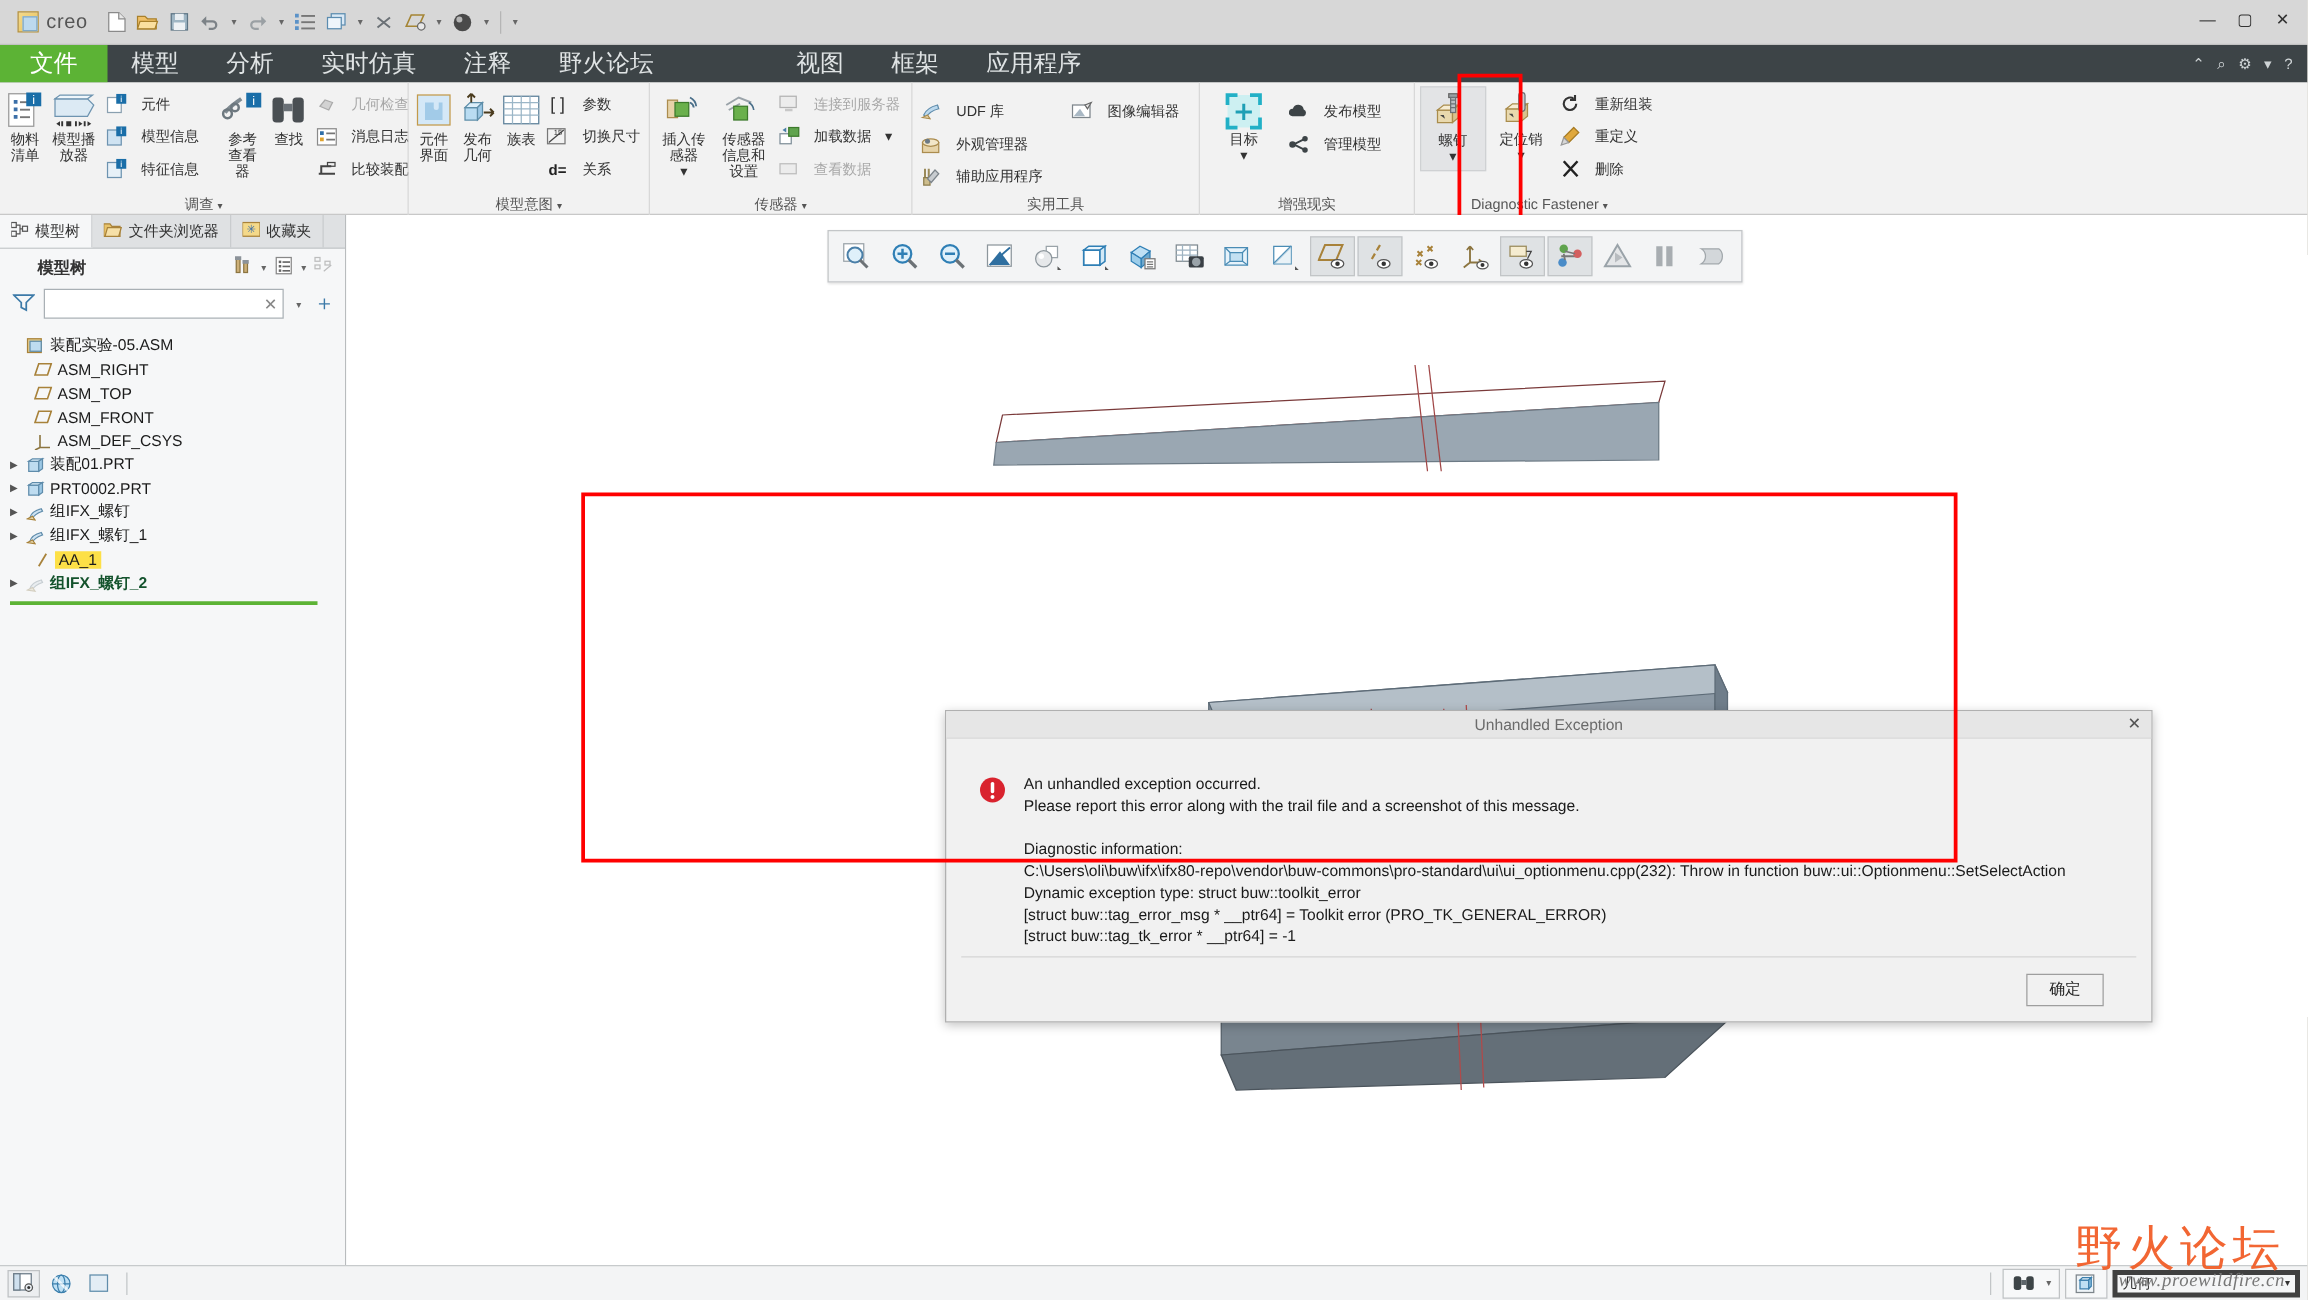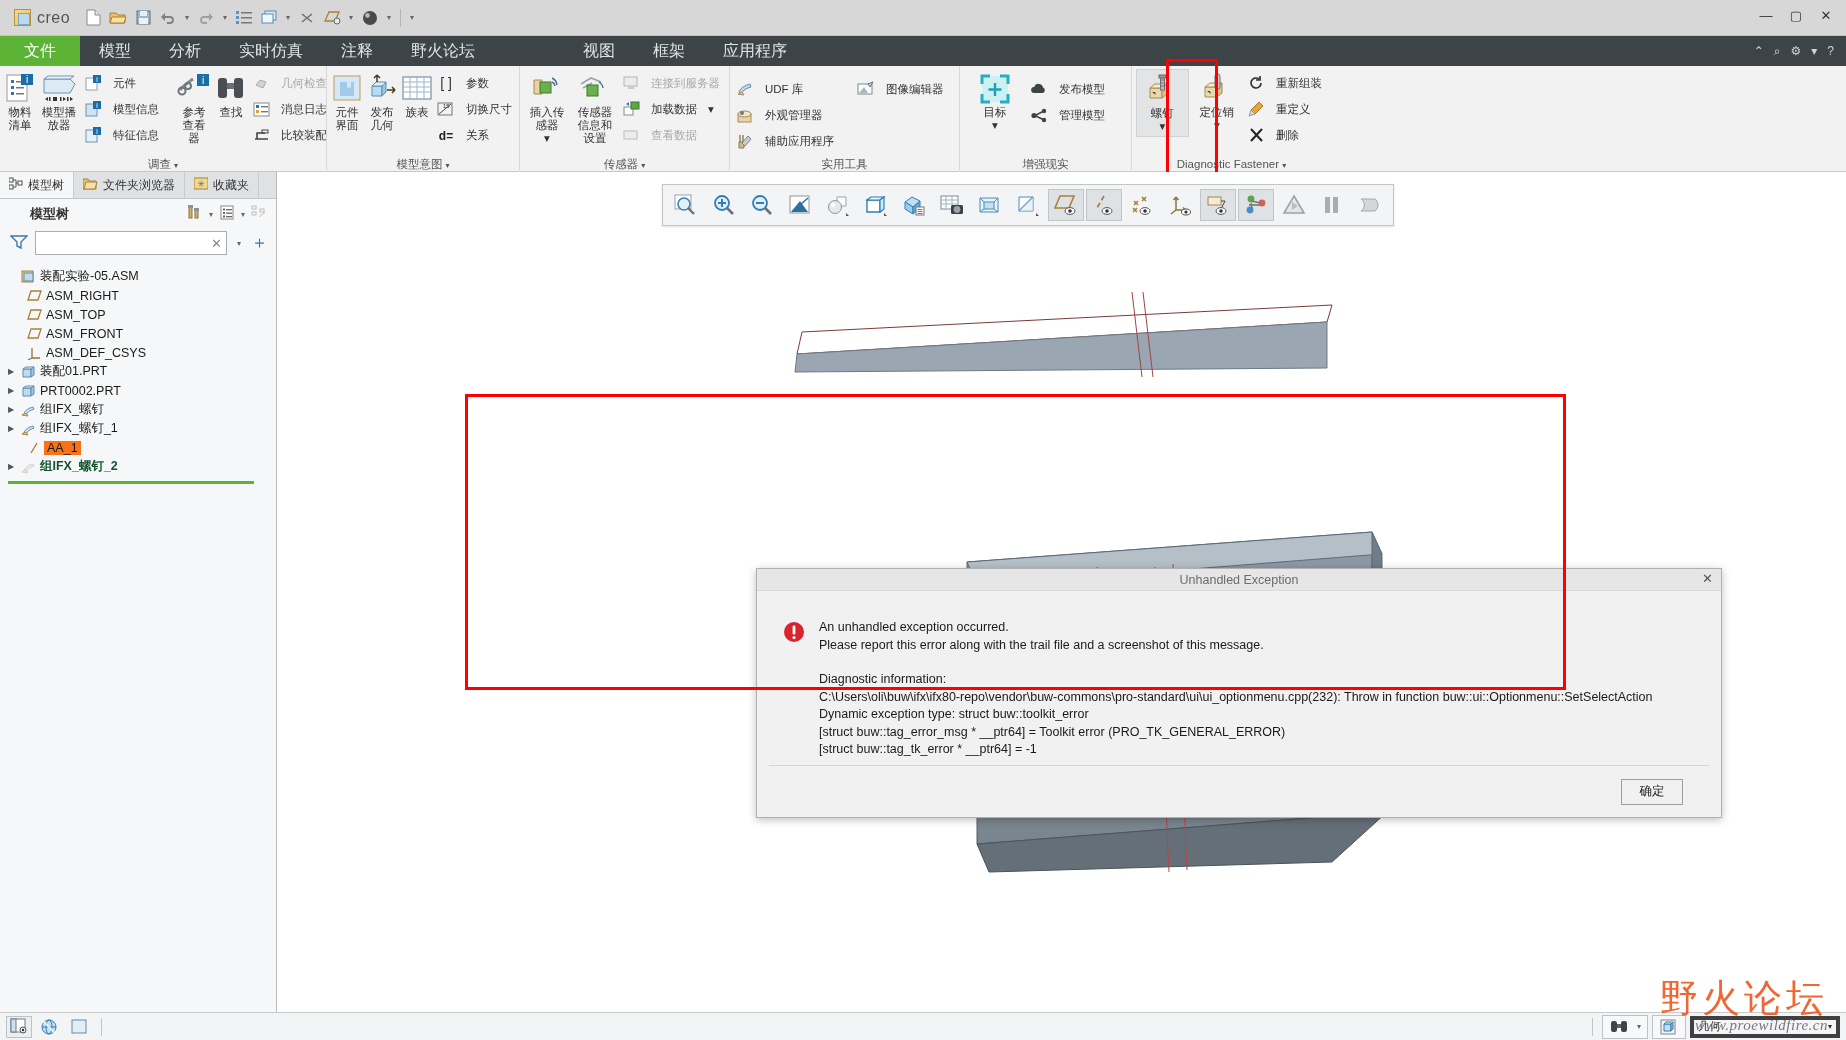--- a/index.html
+++ b/index.html
@@ -48,21 +48,21 @@
     font-size: 13px; color: #333;
   }
 
   
   .tabstrip {
     position: absolute; top: 36px; left: 0; width: 1846px; height: 30px;
     background: #3d4447; display: flex; align-items: stretch;
   }
   .tab {
     display: flex; align-items: center; padding: 0 19px;
-    color: #dfe3e4; font-size: 16px; cursor: default;
+    color: #dfe3e4; font-size: 19px; cursor: default;
   }
   .tab.file { background: #5cb335; color: #fff; padding: 0 24px; }
   .tab.active { background: #f2f2f2; color: #0f172a; margin-top: 40px; }
   .tabstrip-right { margin-left:auto; display:flex; align-items:center; gap:10px; padding-right:12px; }
   .tabstrip-right span { color:#cfd4d6; font-size:12px; }
 
   
   .ribbon {
     position: absolute; top: 66px; left: 0; width: 1846px; height: 106px;
     background: #f2f2f2; border-bottom: 1px solid #c8c8c8;
@@ -108,21 +108,21 @@
   .lp-input {
     flex: 1; height: 24px; background: #fff; border: 1px solid #a9b0b5;
     display: flex; align-items: center; padding: 0 4px; font-size: 12px; color:#333;
   }
   .lp-input .clr { margin-left: auto; color: #888; font-size: 13px; }
   .tree { padding: 6px 0 0 0; font-size: 12.5px; color: #1a1a1a; }
   .trow { display: flex; align-items: center; height: 19px; padding-left: 4px; white-space: nowrap; }
   .trow .arrow { width: 14px; text-align: center; color: #555; font-size: 8px; }
   .trow .tico { width: 20px; display: flex; align-items: center; justify-content: center; }
   .trow .tlbl { padding-left: 2px; }
-  .trow .tlbl.sel { background: #f97316; padding: 0 3px; }
+  .trow .tlbl.sel { background: #fde047; padding: 0 3px; }
   .trow.dim .tlbl { color: #14532d; font-weight: bold; }
   .tree-divider { height: 3px; background: #5cb335; margin: 5px 22px 0 8px; }
 
   
   .viewport {
     position: absolute; top: 172px; left: 277px; width: 1569px; height: 840px;
     background: #ffffff;
   }
   .gtoolbar {
     position: absolute; top: 12px; left: 385px;

